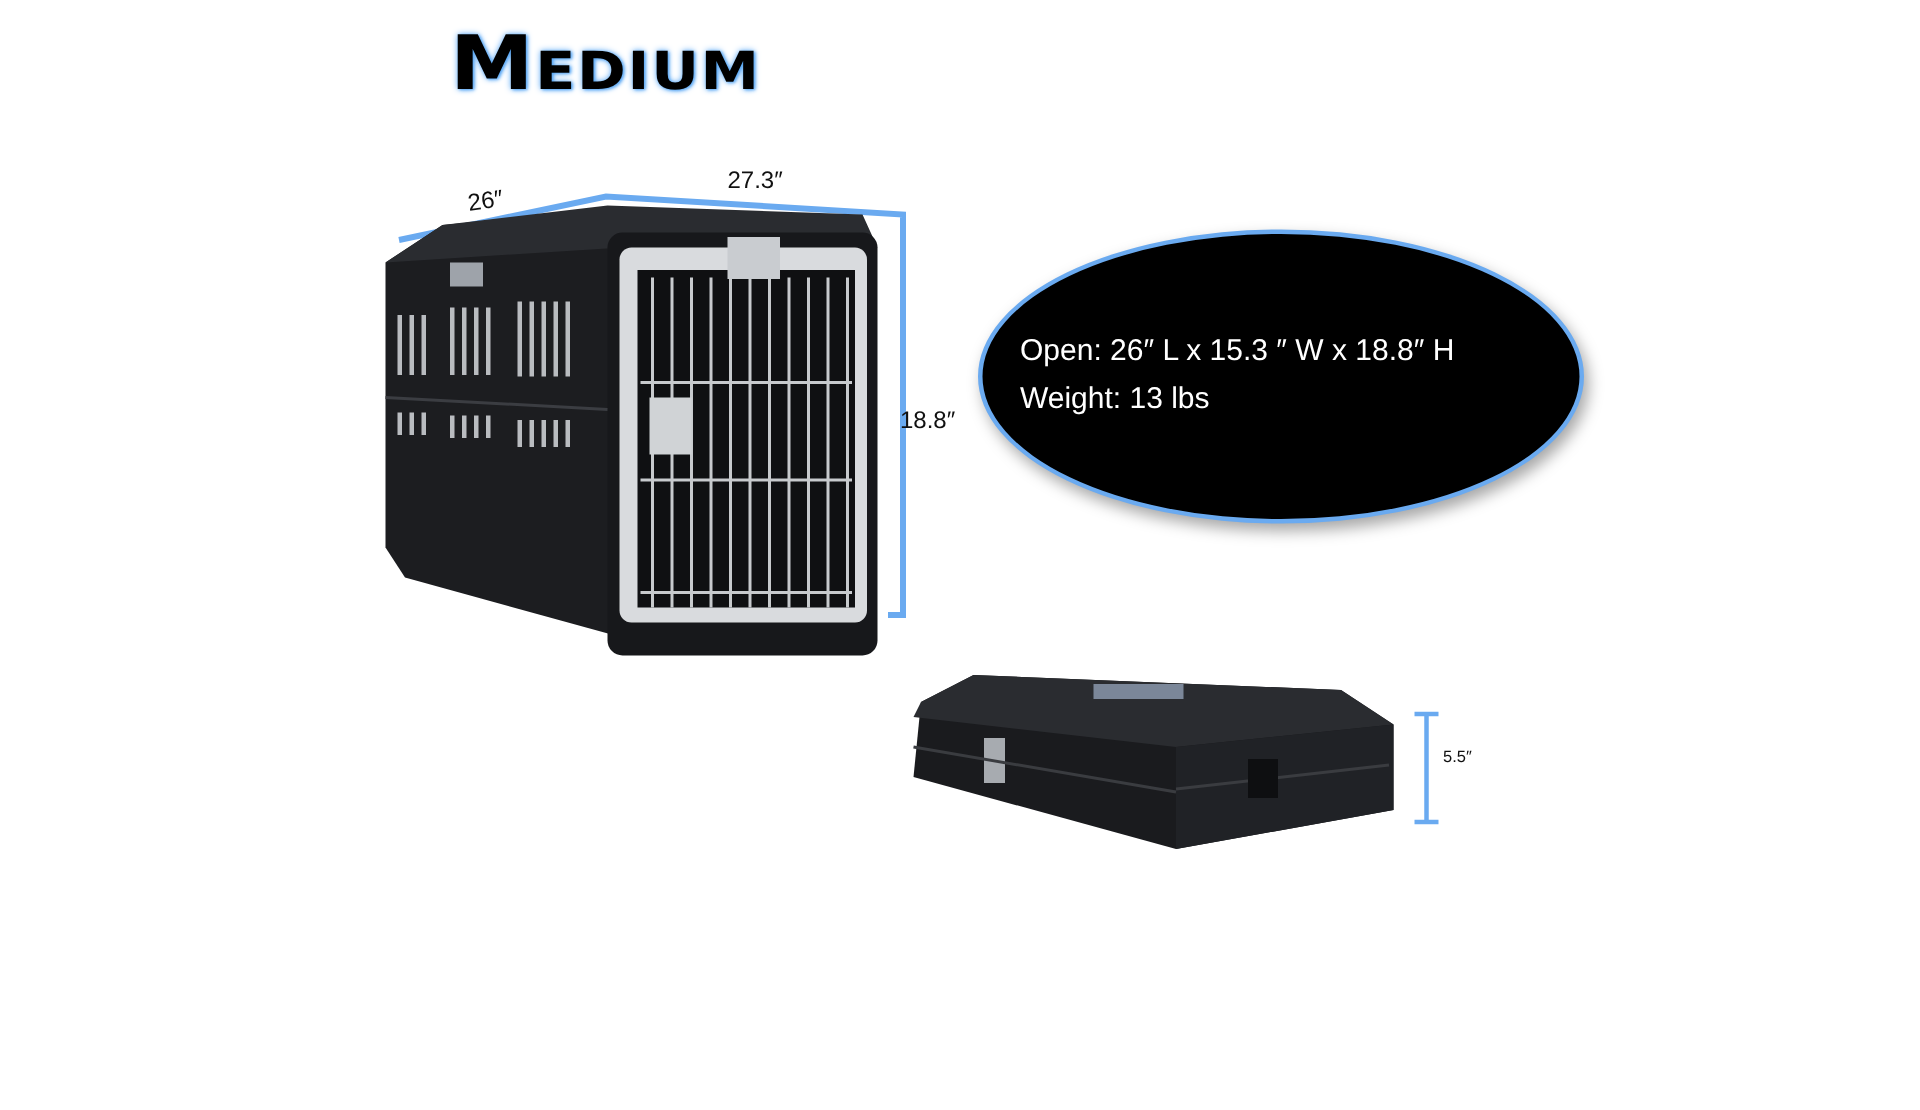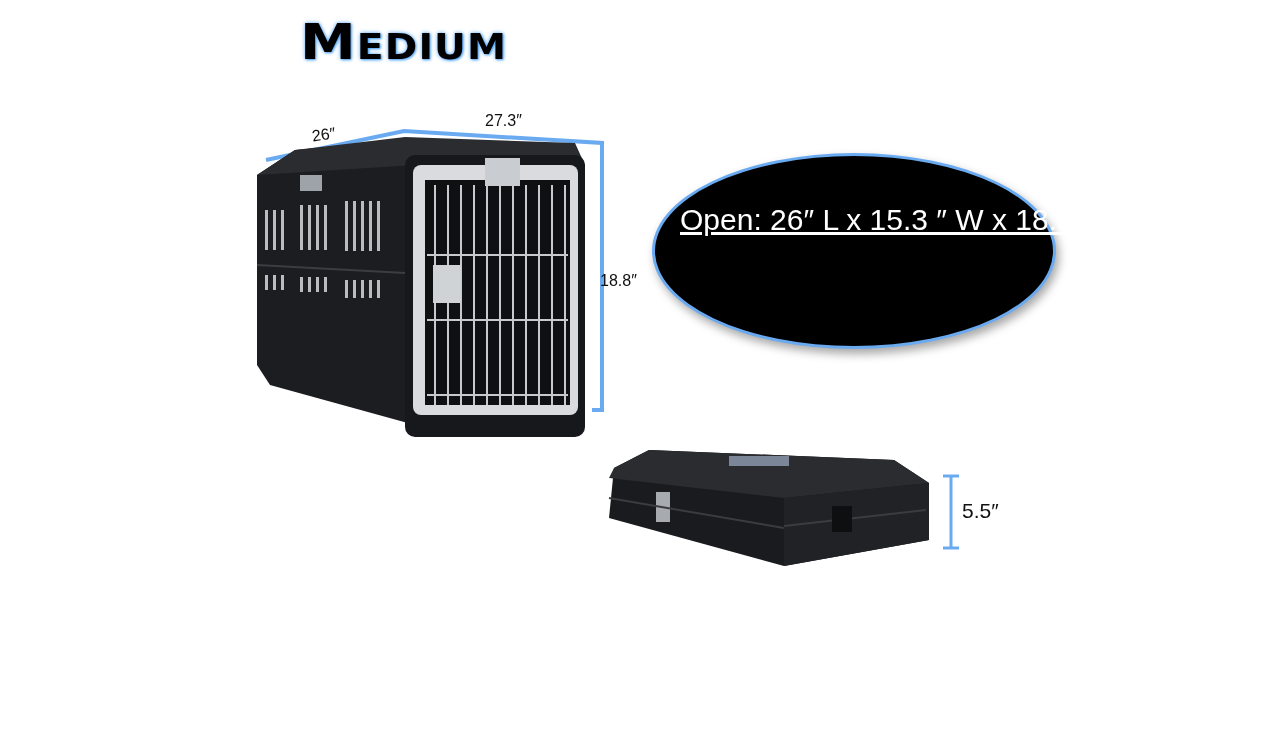--- a/index.html
+++ b/index.html
@@ -14,22 +14,22 @@
       text-shadow: 0 0 4px #5aa8f5, 1px 1px 2px #5aa8f5;
       font-variant: small-caps; transform: scaleX(1.12); transform-origin: left center;
     }
     .dim-label { position: absolute; font-size: 16px; color: #111; font-family: "Liberation Sans", sans-serif; }
     .crate-wrap { position: absolute; left: 255px; top: 125px; width: 350px; height: 315px; }
     .info-ellipse {
       position: absolute; left: 652px; top: 153px; width: 398px; height: 190px; border-radius: 50%;
       background: #000; border: 3px solid #6aaaf0; box-shadow: 3px 5px 10px rgba(0,0,0,0.35);
     }
     .info-text {
-      position: absolute; left: 680px; top: 204px; color: #ffffff;
-      font-family: "Liberation Sans", sans-serif; font-size: 30px; line-height: 32px; white-space: nowrap; text-decoration: underline;
+      position: absolute; left: 680px; top: 218px; color: #ffffff;
+      font-family: "Liberation Sans", sans-serif; font-size: 20px; line-height: 32px; white-space: nowrap;
     }
     .collapsed-wrap { position: absolute; left: 604px; top: 448px; width: 330px; height: 120px; }
     svg { display: block; }
   </style>
 </head>
 <body>
 
 <div class="title">Medium</div>
 
 <svg style="position:absolute;left:0;top:0" width="1280" height="740">
@@ -101,30 +101,31 @@
         <line x1="172" y1="270" x2="313" y2="270"></line>
     </g>
     <rect x="230" y="33" width="35" height="28" fill="#c9ccd0"></rect>
     <rect x="178" y="140" width="28" height="38" fill="#d0d3d6"></rect>
   </svg>
 </div>
 
 <div class="info-ellipse"></div>
 <div class="info-text">
   <div>Open: 26″ L x 15.3 ″ W x 18.8″ H</div>
+  <div>Weight: 13 lbs</div>
 </div>
 
 <div class="collapsed-wrap">
   <svg width="330" height="120" viewBox="0 0 330 120">
     <polygon points="10,20 45,2 290,12 325,35 325,92 180,118 5,70" fill="#1a1b1e"></polygon>
     <polygon points="10,20 45,2 290,12 325,35 180,50 5,30" fill="#2a2c30"></polygon>
     <polygon points="180,50 325,35 325,92 180,118" fill="#202226"></polygon>
     <rect x="125" y="8" width="60" height="10" fill="#7b8799"></rect>
     <rect x="52" y="44" width="14" height="30" fill="#a7abb0"></rect>
     <g stroke="#3a3c40" stroke-width="2">
       <line x1="180" y1="78" x2="322" y2="62"></line>
       <line x1="5" y1="50" x2="180" y2="80"></line>
     </g>
     <rect x="228" y="58" width="20" height="26" fill="#0e0f11"></rect>
   </svg>
 </div>
 
-<span class="dim-label" style="left:962px;top:499px;font-size:21px;">5.5″</span>
+<span class="dim-label" style="left:962px;top:499px;font-size:11px;">5.5″</span>
 
 </body></html>

